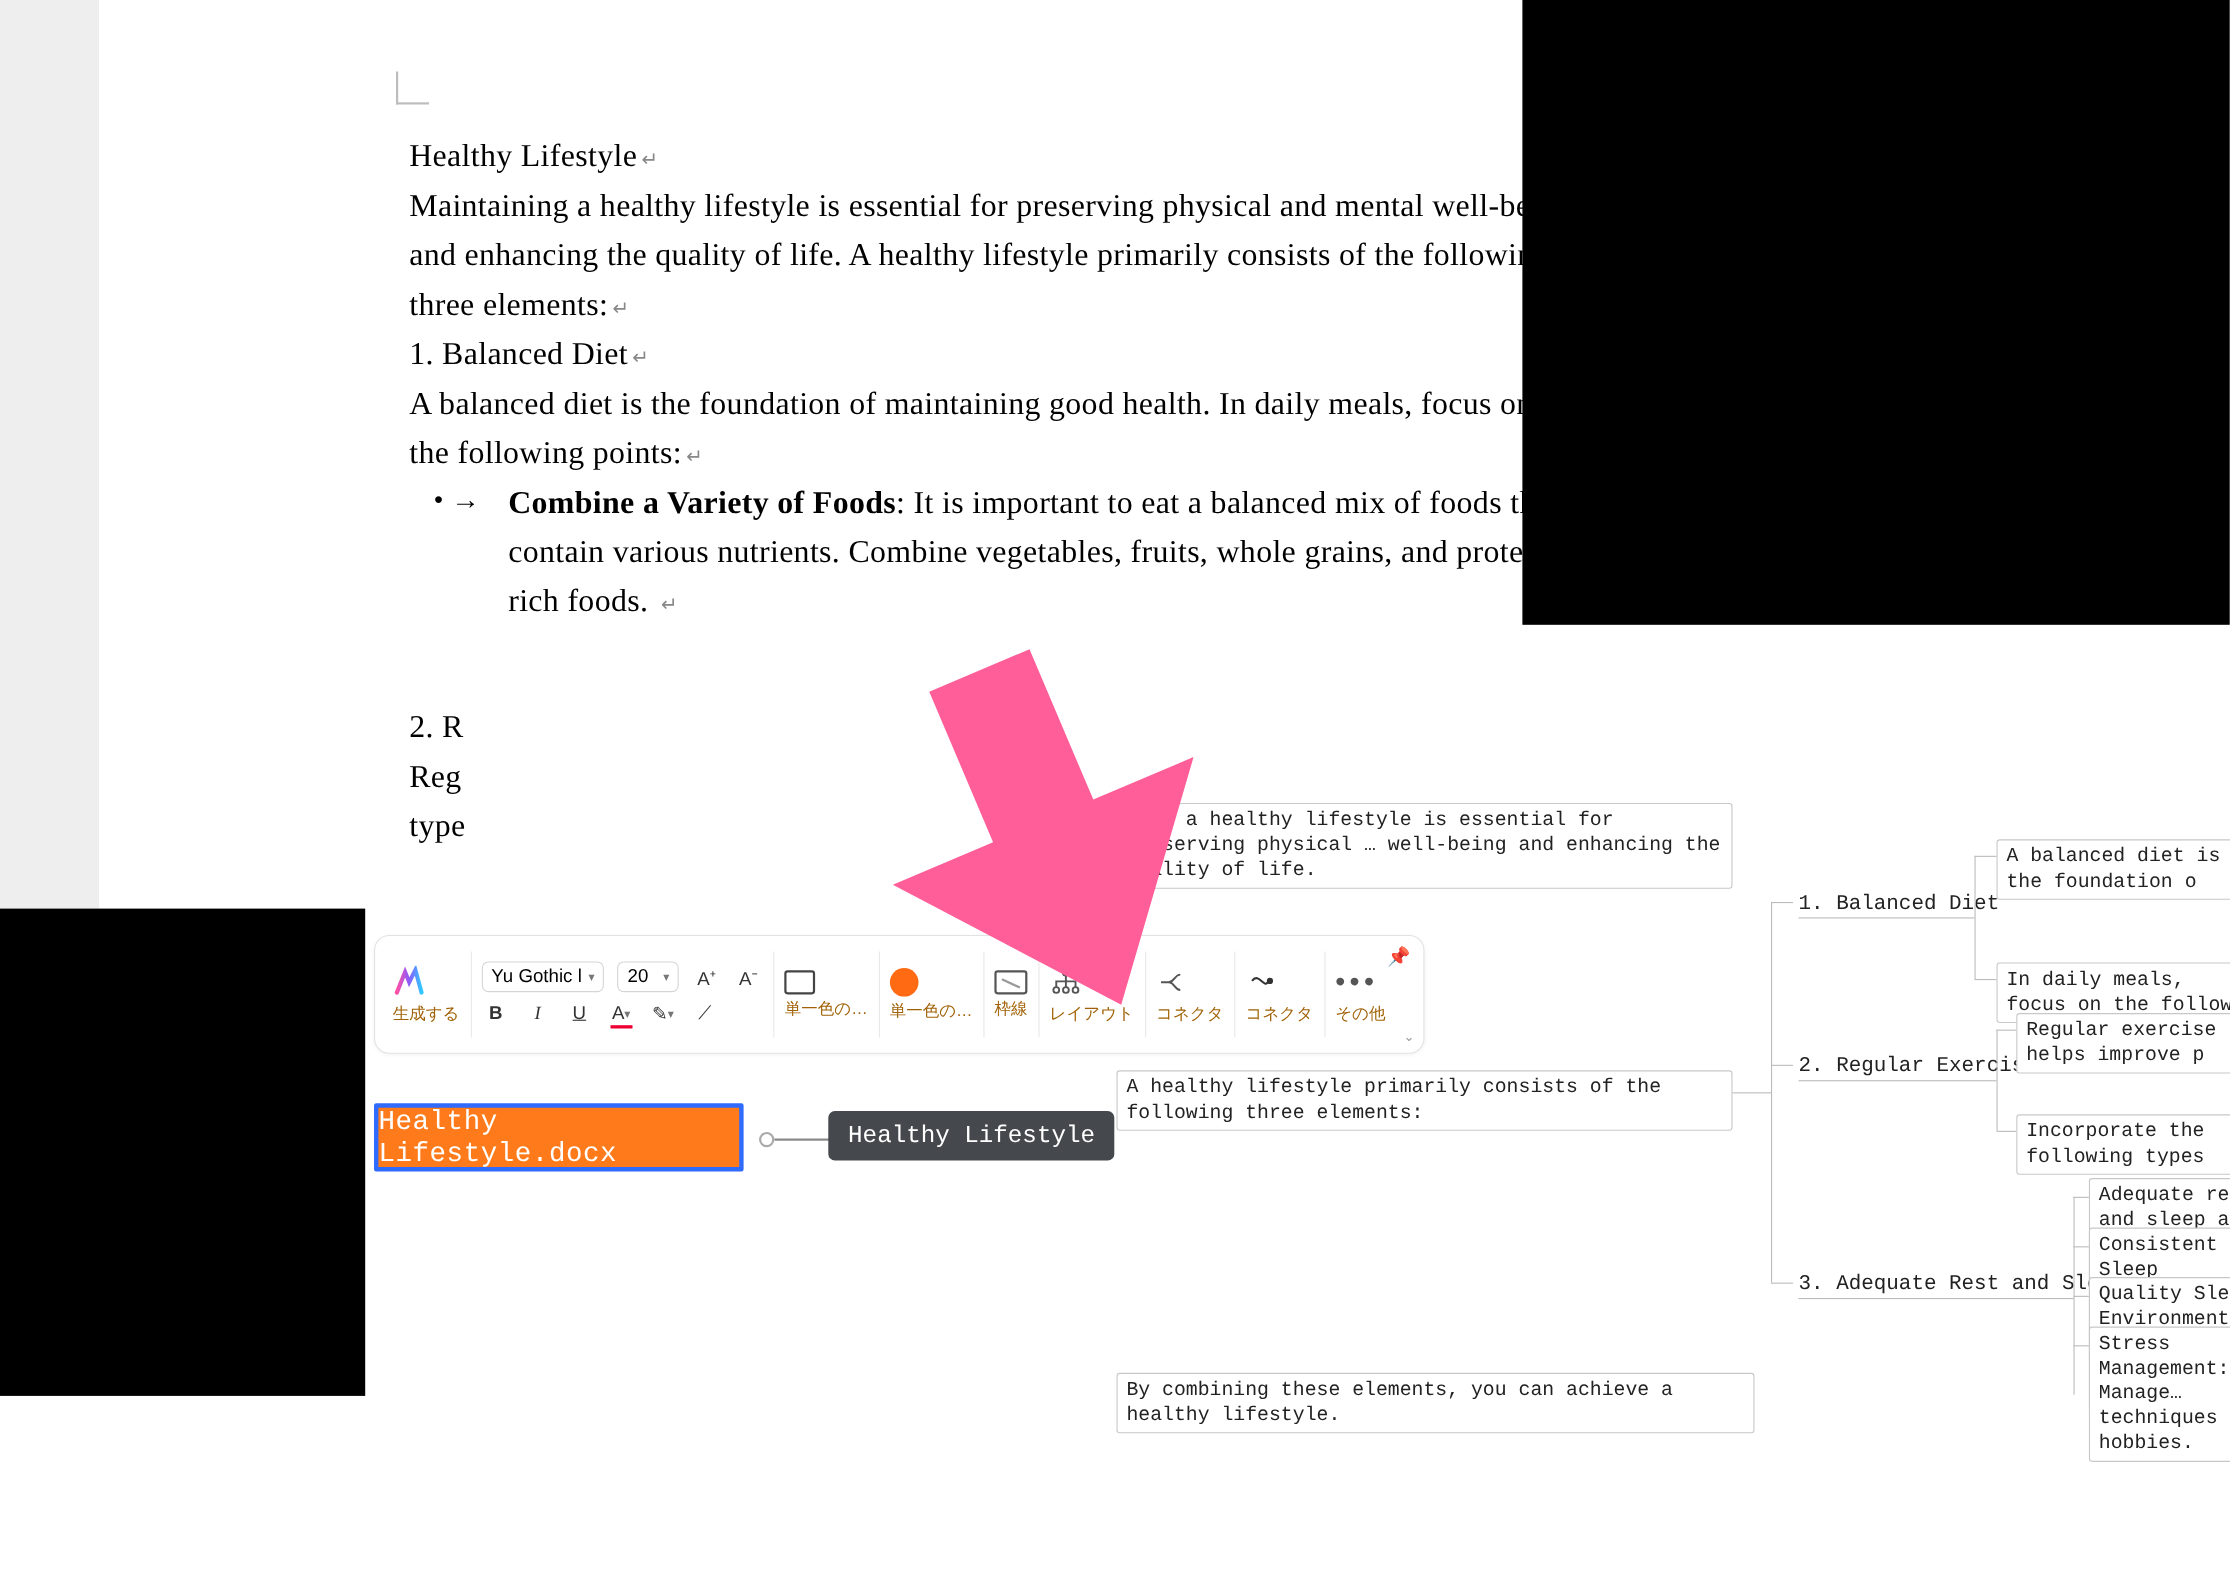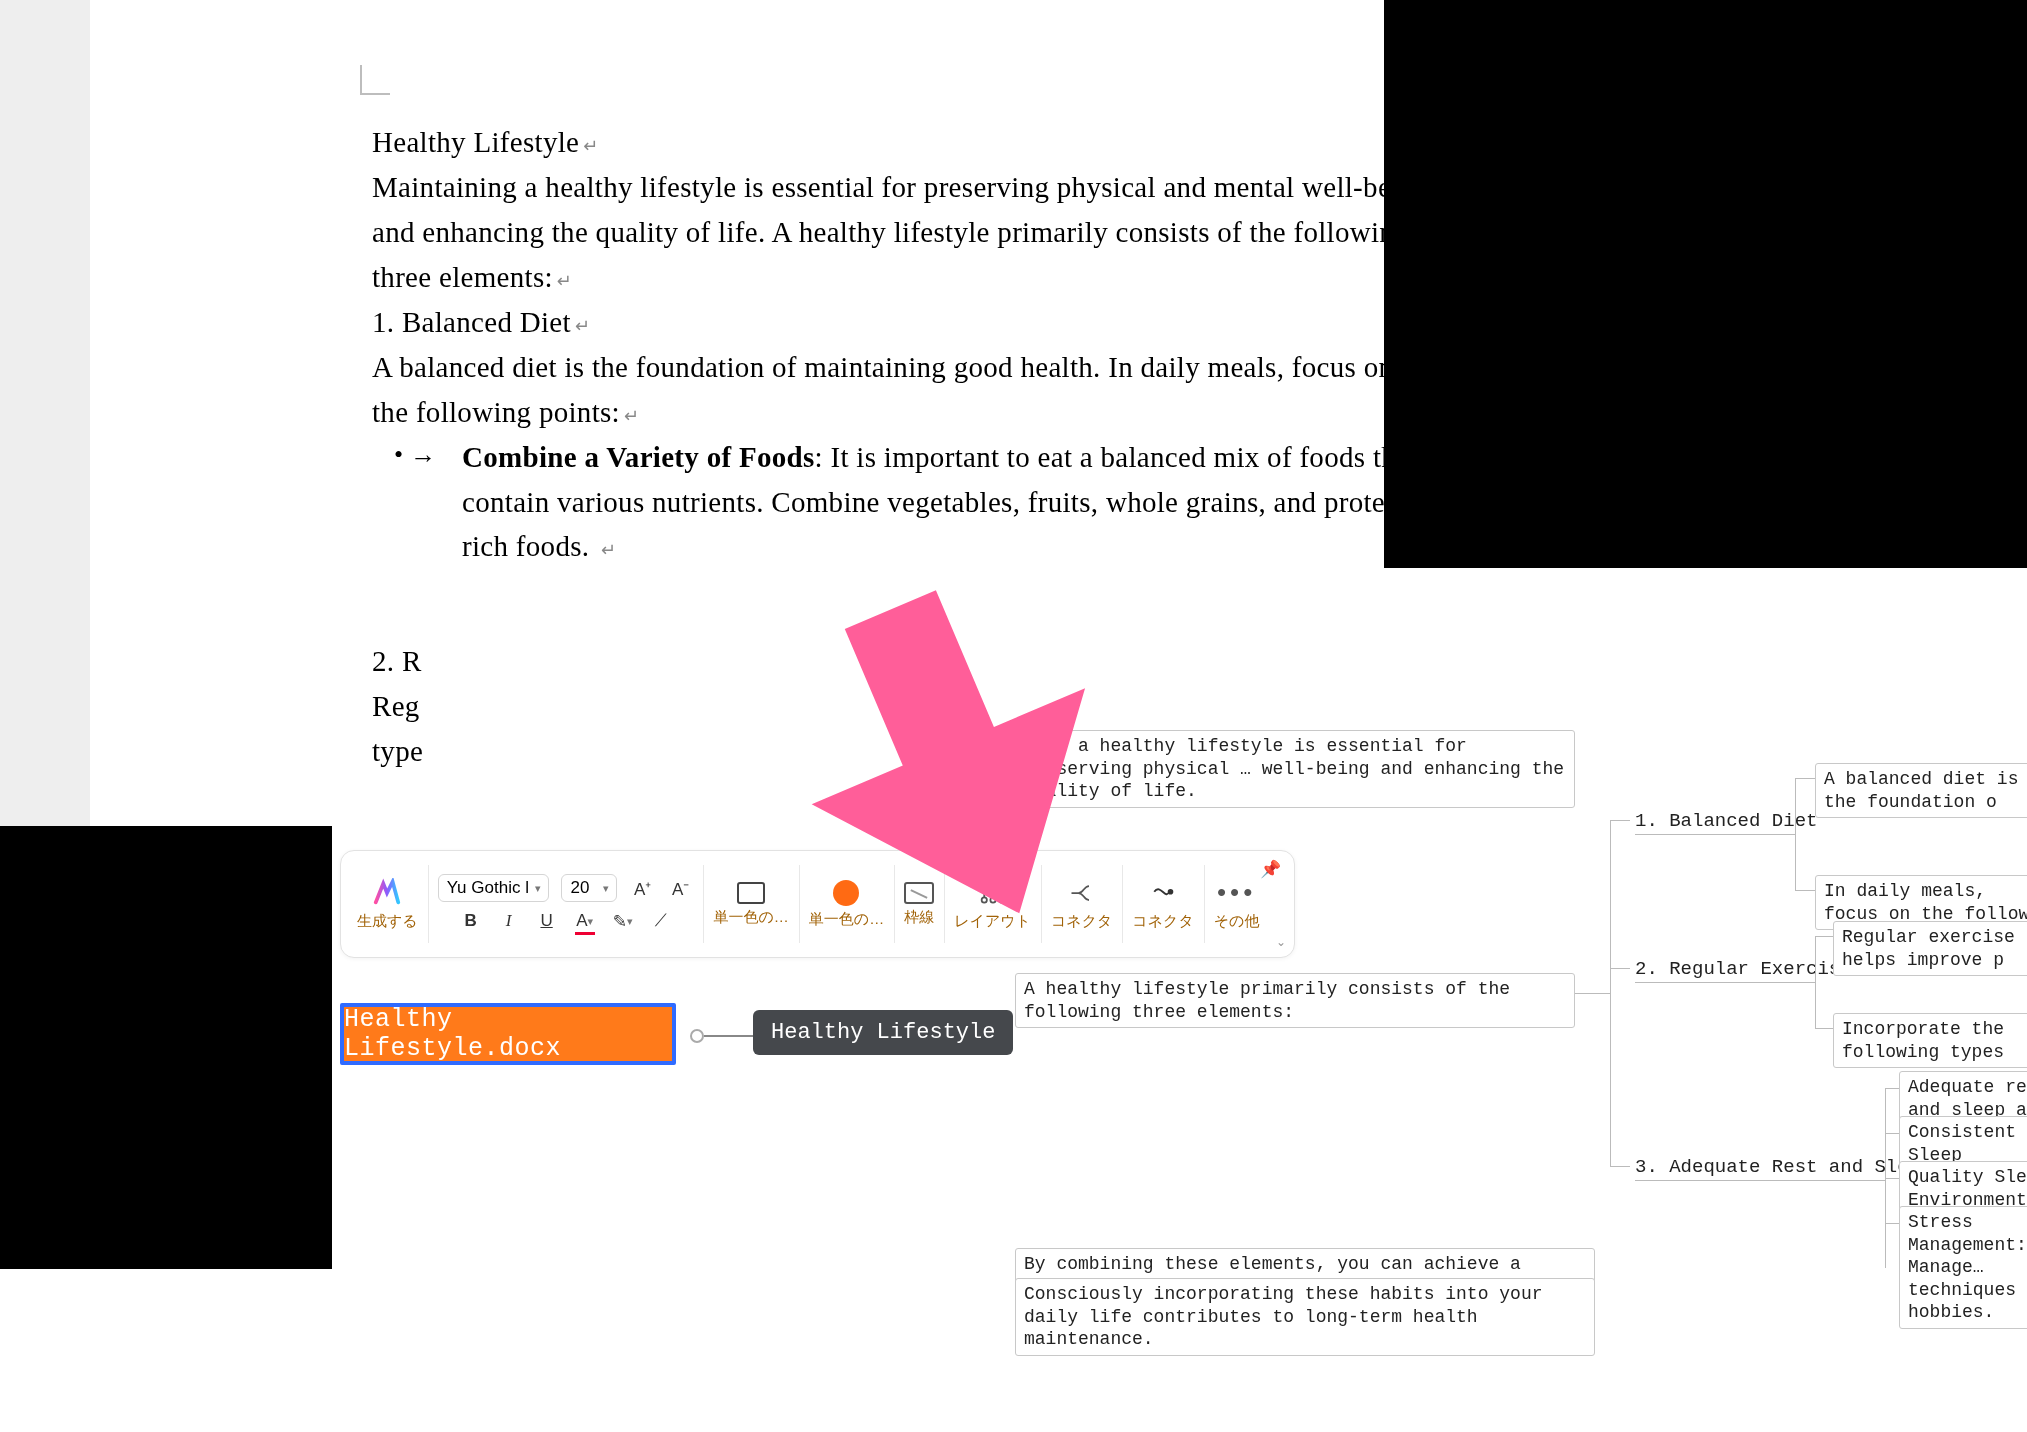--- a/index.html
+++ b/index.html
@@ -42,21 +42,21 @@
   .black-left {
     position: absolute; left: 0; top: 826px; width: 332px; height: 443px; background: #000;
   }
 
   
   .toolbar {
     position: absolute; left: 340px; top: 850px; width: 955px; height: 108px;
     background: #fff; border: 1px solid #e2e2e2; border-radius: 14px;
     display: flex; align-items: stretch; padding: 4px 6px; box-shadow: 0 1px 4px rgba(0,0,0,.05);
   }
-  .tgrp { display:flex; flex-direction:column; align-items:center; justify-content:center;
+  .tgrp { display:flex; flex-direction:column; justify-content:center;
     padding: 0 10px; position: relative; }
   .tgrp + .tgrp::before {
     content:""; position:absolute; left:0; top:10px; bottom:10px; width:1px; background:#e8e8e8;
   }
   .trow { display:flex; align-items:center; gap:12px; }
   .tlabel { font-size: 15px; color:#a16207; margin-top:4px; }
   .nlogo { width:30px; height:30px; display:flex; }
   .nlogo svg { width:30px; height:30px; }
   .fontbox { border:1px solid #d5d5d5; border-radius:6px; padding:3px 8px; font-size:17px;
     display:flex; align-items:center; gap:6px; min-width:110px; justify-content:space-between; }
@@ -274,21 +274,20 @@
   <span>Healthy Lifestyle</span>
 </div>
 
 <div class="mindmap">
 
   <div class="mm-desc" style="left:20px; top:162px; width:560px">…ing a healthy lifestyle is essential for preserving physical … well-being and enhancing the quality of life.</div>
 
   <div class="mm-desc" style="left:20px; top:405px; width:560px">A healthy lifestyle primarily consists of the following three elements:</div>
 
   <div class="mm-desc" style="left:20px; top:680px; width:580px">By combining these elements, you can achieve a healthy lifestyle.</div>
-  <div class="mm-desc" style="left:20px; top:710px; width:580px">Consciously incorporating these habits into your daily life contributes to long-term health maintenance.</div>
 
   <div class="hline" style="left:580px; top:425px; width:35px"></div>
   <div class="vline" style="left:615px; top:252px; height:346px"></div>
   <div class="hline" style="left:615px; top:252px; width:20px"></div>
   <div class="hline" style="left:615px; top:400px; width:20px"></div>
   <div class="hline" style="left:615px; top:598px; width:20px"></div>
 
   <div class="mm-topic" style="left:640px; top:242px">1. Balanced Diet</div>
   <div class="hline" style="left:640px; top:266px; width:160px"></div>
   <div class="vline" style="left:800px; top:210px; height:112px"></div>

